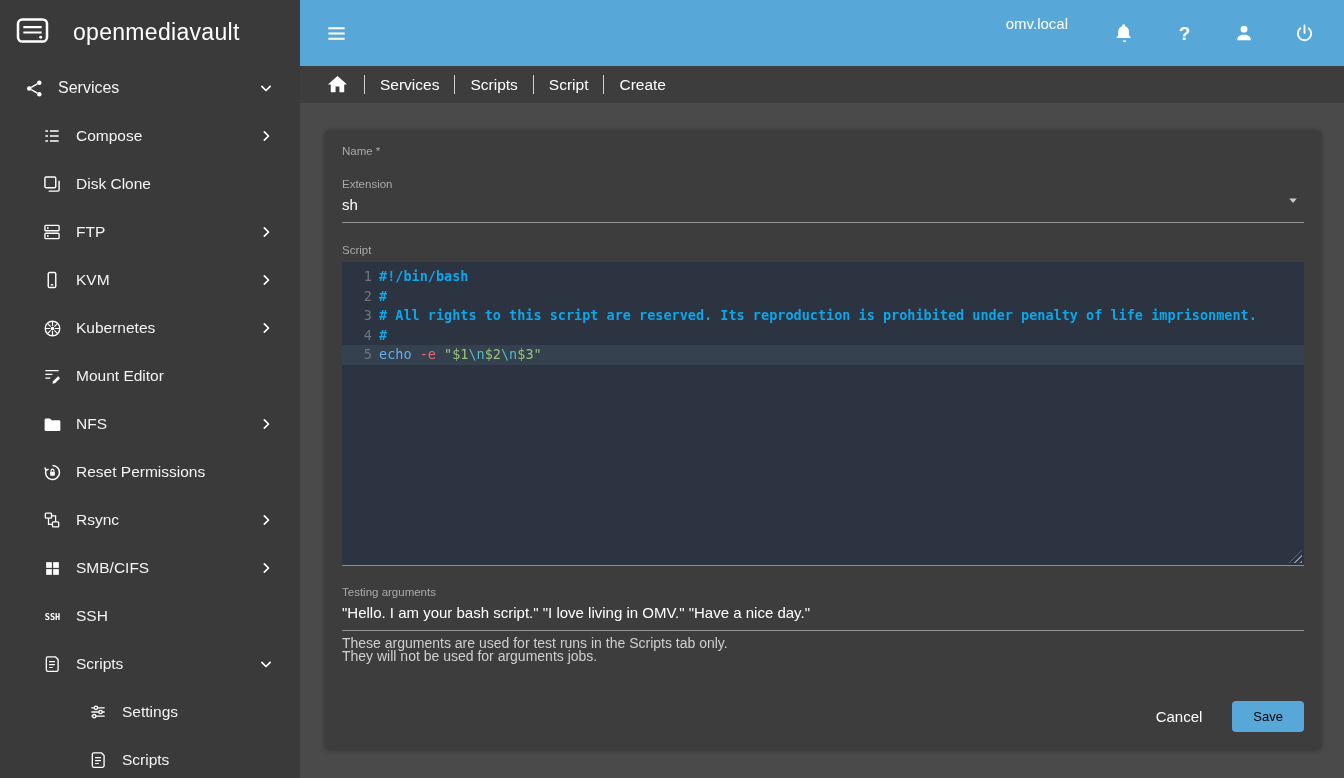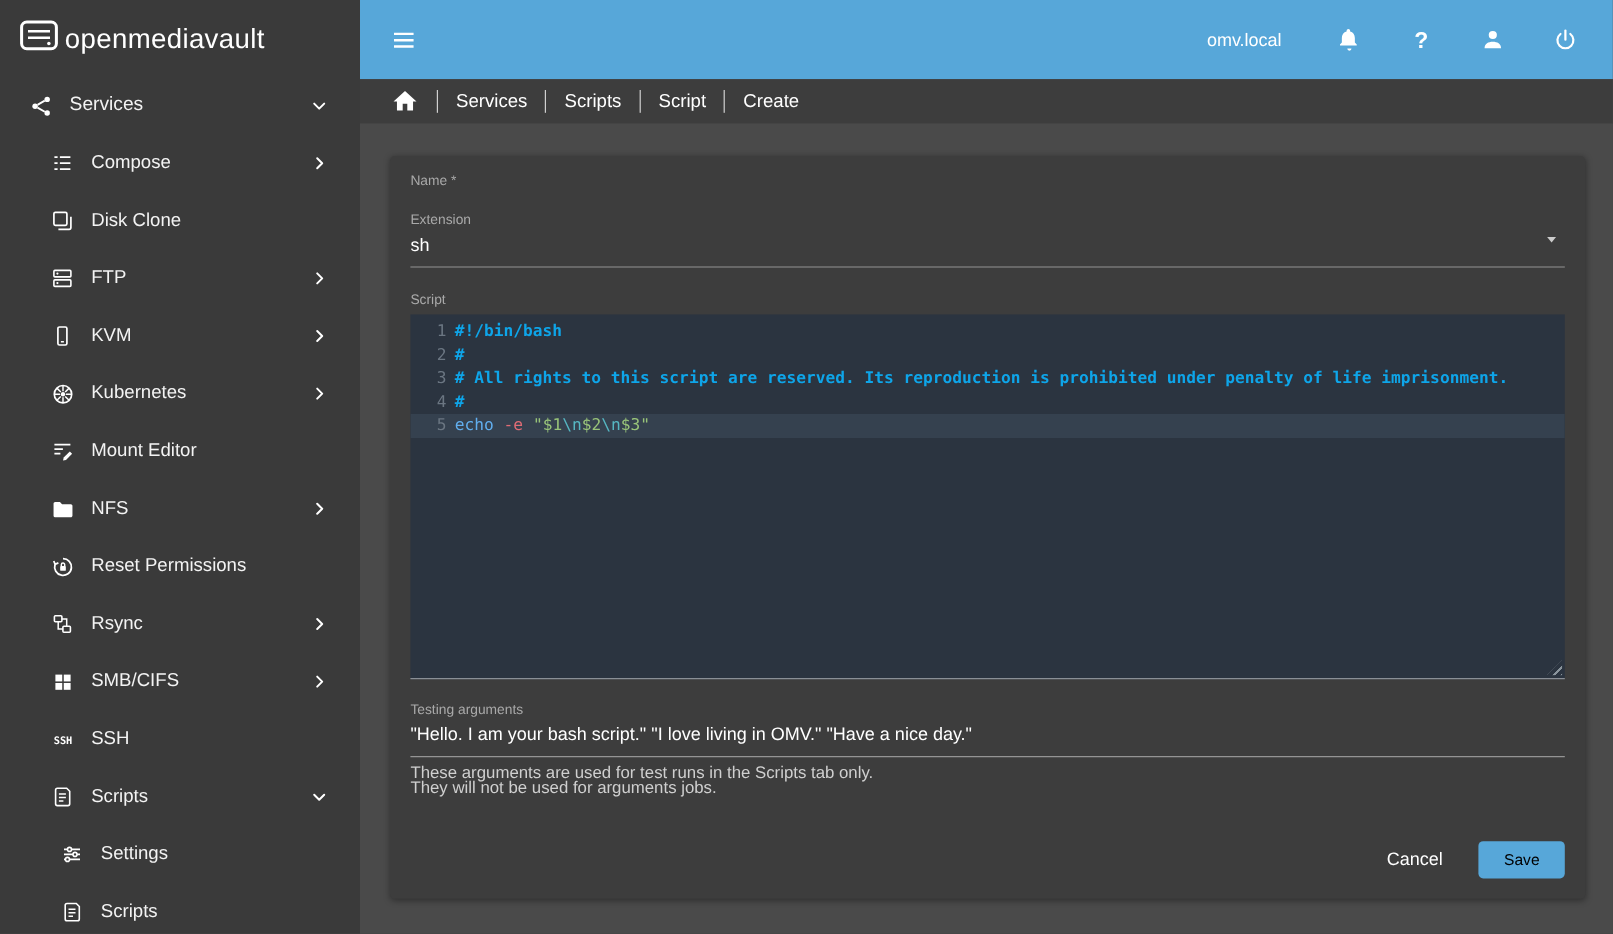--- a/index.html
+++ b/index.html
@@ -10,49 +10,49 @@
     color: #fff;
   }
 
   
   .sidebar {
     position: absolute; left: 0; top: 0; width: 300px; height: 778px;
     background: #3a3a3a; z-index: 3; overflow: hidden;
   }
   .logo {
     height: 64px; display: flex; align-items: center;
-    padding-left: 16px; gap: 5px;
+    padding-left: 16px; gap: 24px;
   }
   .logo-text { font-size: 23px; color: #fff; letter-spacing: .3px; }
   .nav-item {
     display: flex; align-items: center; height: 48px;
     color: #f3f3f3; font-size: 16px; cursor: pointer; position: relative;
   }
   .nav-item.lvl0 { padding-left: 22px; }
   .nav-item.lvl1 { padding-left: 40px; font-size: 15.5px; }
-  .nav-item.lvl2 { padding-left: 48px; font-size: 15.5px; }
+  .nav-item.lvl2 { padding-left: 86px; font-size: 15.5px; }
   .nav-icon {
     width: 24px; height: 24px; margin-right: 12px; flex: none;
     display: flex; align-items: center; justify-content: center;
   }
   .nav-label { white-space: nowrap; }
   .nav-chevron {
     position: absolute; right: 24px; top: 50%; transform: translateY(-50%);
     width: 20px; height: 20px; display: flex; align-items: center; justify-content: center;
   }
 
   
   .main { position: absolute; left: 300px; top: 0; right: 0; height: 778px; display: flex; flex-direction: column; }
 
   .topbar {
     height: 66px; background: #57a7d9; flex: none;
     display: flex; align-items: center; padding: 0 22px 0 25px;
   }
   .hamburger { width: 24px; height: 24px; cursor: pointer; display: flex; align-items: center; }
-  .topbar-right { margin-left: auto; display: flex; align-items: center; gap: 24px; }
+  .topbar-right { margin-left: auto; display: flex; gap: 24px; }
   .hostname { font-size: 15px; margin-right: 14px; }
   .topbar-icon {
     width: 36px; height: 36px; display: flex; align-items: center; justify-content: center;
     cursor: pointer;
   }
 
   .breadcrumb {
     height: 37px; background: #3d3d3d; flex: none;
     display: flex; align-items: center; padding-left: 25px;
     font-size: 15.5px;

